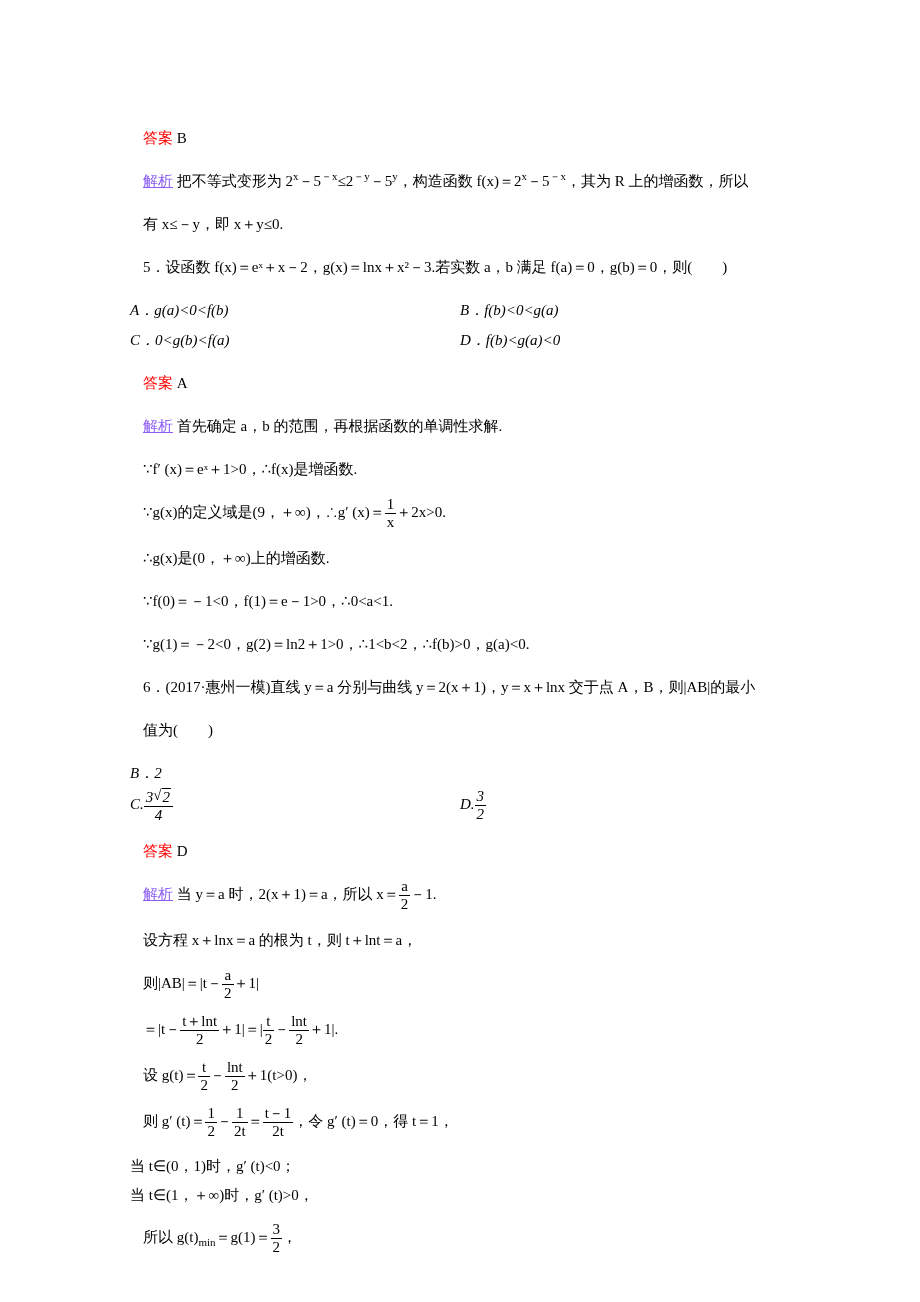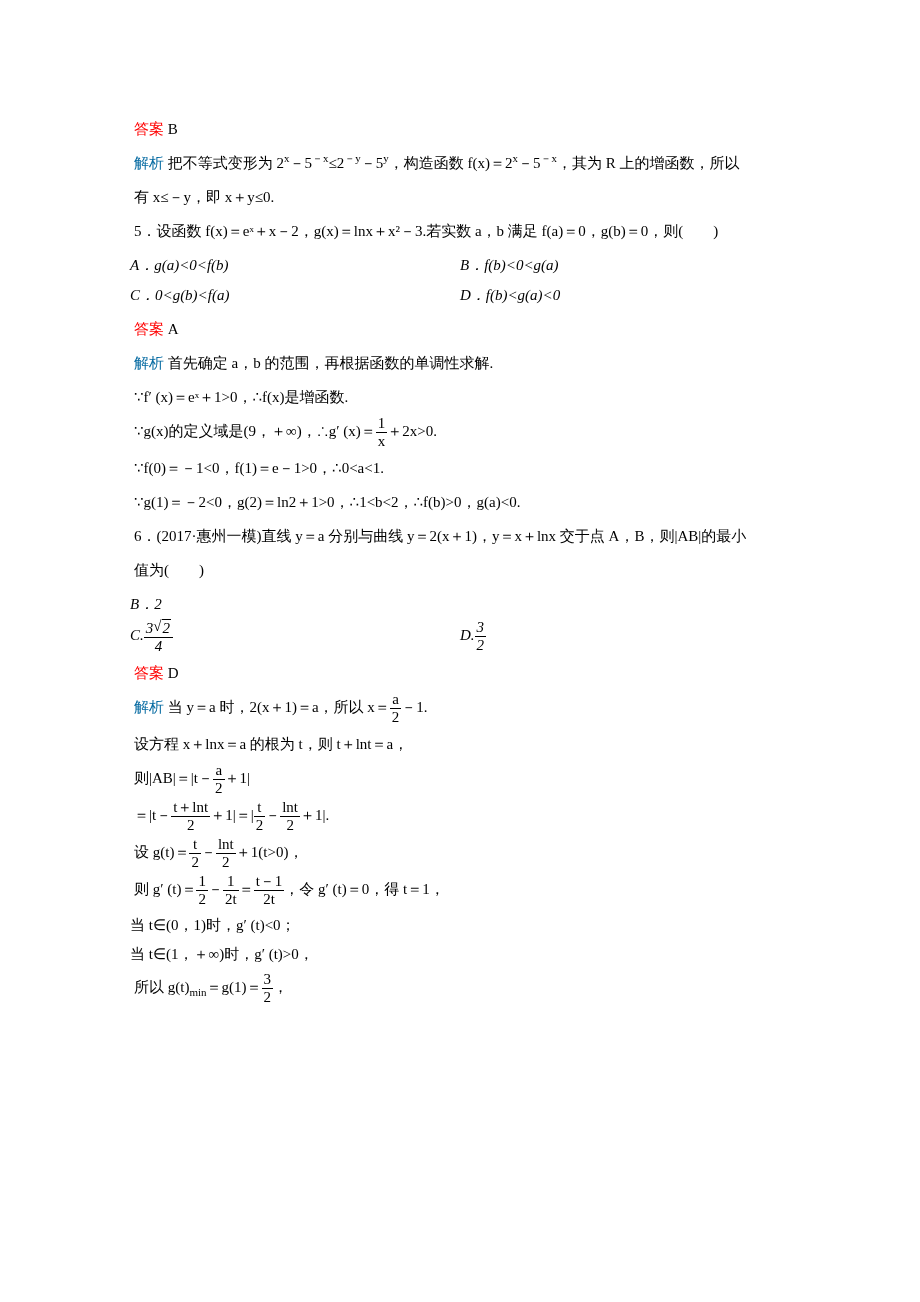--- a/index.html
+++ b/index.html
@@ -14,21 +14,22 @@
   .page {
     width: 920px;
     min-height: 1302px;
     padding: 110px 130px 80px 130px;
     box-sizing: border-box;
   }
   .answer-label {
     color: #ff0000;
   }
   .explain-label {
-    color: #0369a1;
+    color: #8b5cf6;
+    text-decoration: underline;
   }
   .row {
     display: flex;
     font-style: italic;
   }
   .col-left {
     width: 330px;
     flex: 0 0 auto;
   }
   .col-right {
@@ -57,21 +58,21 @@
   .sqrt {
     display: inline-block;
     border-top: 1px solid #000;
     line-height: 1;
     padding: 1px 1px 0 1px;
   }
   .radic {
     vertical-align: 2px;
   }
   .line {
-    margin: 4px;
+    margin: 13px;
     padding: 0;
     line-height: 2.0;
   }
   .line-tight {
     margin: 0;
     padding: 0;
     line-height: 1.9;
     font-family: Liberation Serif, serif;
   }
 </style>
@@ -113,20 +114,23 @@
 
   <p class="line">
     <span class="explain-label">解析</span>
     <span>首先确定 a，b 的范围，再根据函数的单调性求解.</span>
   </p>
   <p class="line">
     <span>∵f′ (x)＝eˣ＋1&gt;0，∴f(x)是增函数.</span>
   </p>
   <p class="line">
     <span>∵g(x)的定义域是(9，＋∞)，∴g′ (x)＝</span><span class="frac"><span class="num">1</span><span class="den">x</span></span><span>＋2x&gt;0.</span>
+  </p>
+  <p class="line">
+    <span>∴g(x)是(0，＋∞)上的增函数.</span>
   </p>
   <p class="line">
     <span>∵f(0)＝－1&lt;0，f(1)＝e－1&gt;0，∴0&lt;a&lt;1.</span>
   </p>
   <p class="line">
     <span>∵g(1)＝－2&lt;0，g(2)＝ln2＋1&gt;0，∴1&lt;b&lt;2，∴f(b)&gt;0，g(a)&lt;0.</span>
   </p>
 
   <p class="line">
     <span>6．(2017·惠州一模)直线 y＝a 分别与曲线 y＝2(x＋1)，y＝x＋lnx 交于点 A，B，则|AB|的最小</span>

